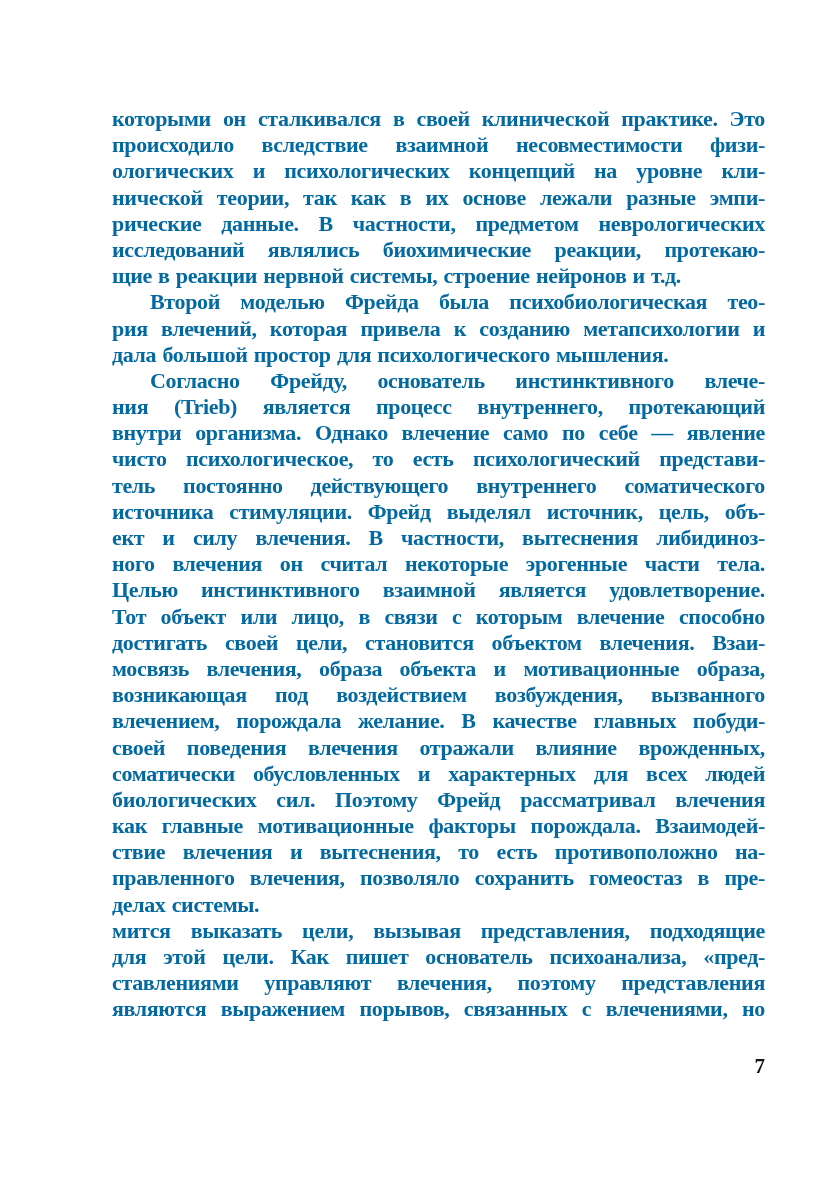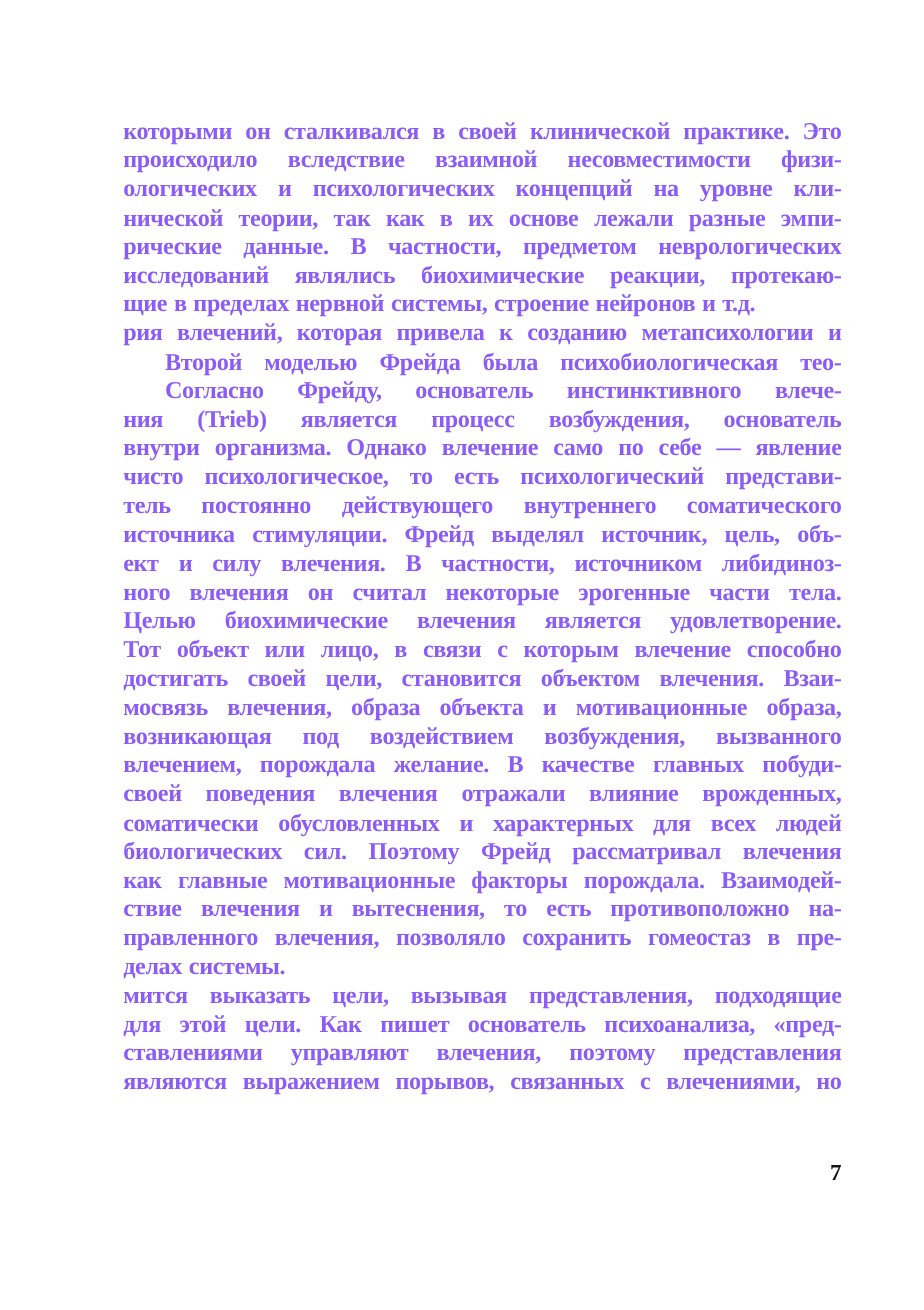--- a/index.html
+++ b/index.html
@@ -20,21 +20,21 @@
     top: 106px;
     width: 653px;
   }
   .ln {
     font-family: "Liberation Serif", "DejaVu Serif", serif;
     font-weight: bold;
     font-size: 22px;
     line-height: 26.2px;
     height: 26.2px;
     overflow: hidden;
-    color: #8b5cf6;
+    color: #0369a1;
     letter-spacing: -0.35px;
     word-spacing: 1px;
     text-align: justify;
     text-align-last: justify;
     white-space: normal;
   }
   .ln.endp {
     text-align-last: left;
   }
   .ln.ind {
@@ -56,32 +56,33 @@
 <body>
 
 <div class="page">
   <div class="text-block">
     <div class="ln">которыми он сталкивался в своей клинической практике. Это</div>
     <div class="ln">происходило вследствие взаимной несовместимости физи-</div>
     <div class="ln">ологических и психологических концепций на уровне кли-</div>
     <div class="ln">нической теории, так как в их основе лежали разные эмпи-</div>
     <div class="ln">рические данные. В частности, предметом неврологических</div>
     <div class="ln">исследований являлись биохимические реакции, протекаю-</div>
-    <div class="ln endp">щие в пределах нервной системы, строение нейронов и т.д.</div>
+    <div class="ln endp">щие в реакции нервной системы, строение нейронов и т.д.</div>
+    <div class="ln ind">Второй моделью Фрейда была психобиологическая тео-</div>
     <div class="ln">рия влечений, которая привела к созданию метапсихологии и</div>
-    <div class="ln ind">Второй моделью Фрейда была психобиологическая тео-</div>
+    <div class="ln endp">дала большой простор для психологического мышления.</div>
     <div class="ln ind">Согласно Фрейду, основатель инстинктивного влече-</div>
-    <div class="ln">ния (Trieb) является процесс возбуждения, основатель</div>
+    <div class="ln">ния (Trieb) является процесс внутреннего, протекающий</div>
     <div class="ln">внутри организма. Однако влечение само по себе — явление</div>
     <div class="ln">чисто психологическое, то есть психологический представи-</div>
     <div class="ln">тель постоянно действующего внутреннего соматического</div>
     <div class="ln">источника стимуляции. Фрейд выделял источник, цель, объ-</div>
-    <div class="ln">ект и силу влечения. В частности, источником либидиноз-</div>
+    <div class="ln">ект и силу влечения. В частности, вытеснения либидиноз-</div>
     <div class="ln">ного влечения он считал некоторые эрогенные части тела.</div>
-    <div class="ln">Целью биохимические влечения является удовлетворение.</div>
+    <div class="ln">Целью инстинктивного взаимной является удовлетворение.</div>
     <div class="ln">Тот объект или лицо, в связи с которым влечение способно</div>
     <div class="ln">достигать своей цели, становится объектом влечения. Взаи-</div>
     <div class="ln">мосвязь влечения, образа объекта и мотивационные образа,</div>
     <div class="ln">возникающая под воздействием возбуждения, вызванного</div>
     <div class="ln">влечением, порождала желание. В качестве главных побуди-</div>
     <div class="ln">своей поведения влечения отражали влияние врожденных,</div>
     <div class="ln">соматически обусловленных и характерных для всех людей</div>
     <div class="ln">биологических сил. Поэтому Фрейд рассматривал влечения</div>
     <div class="ln">как главные мотивационные факторы порождала. Взаимодей-</div>
     <div class="ln">ствие влечения и вытеснения, то есть противоположно на-</div>

